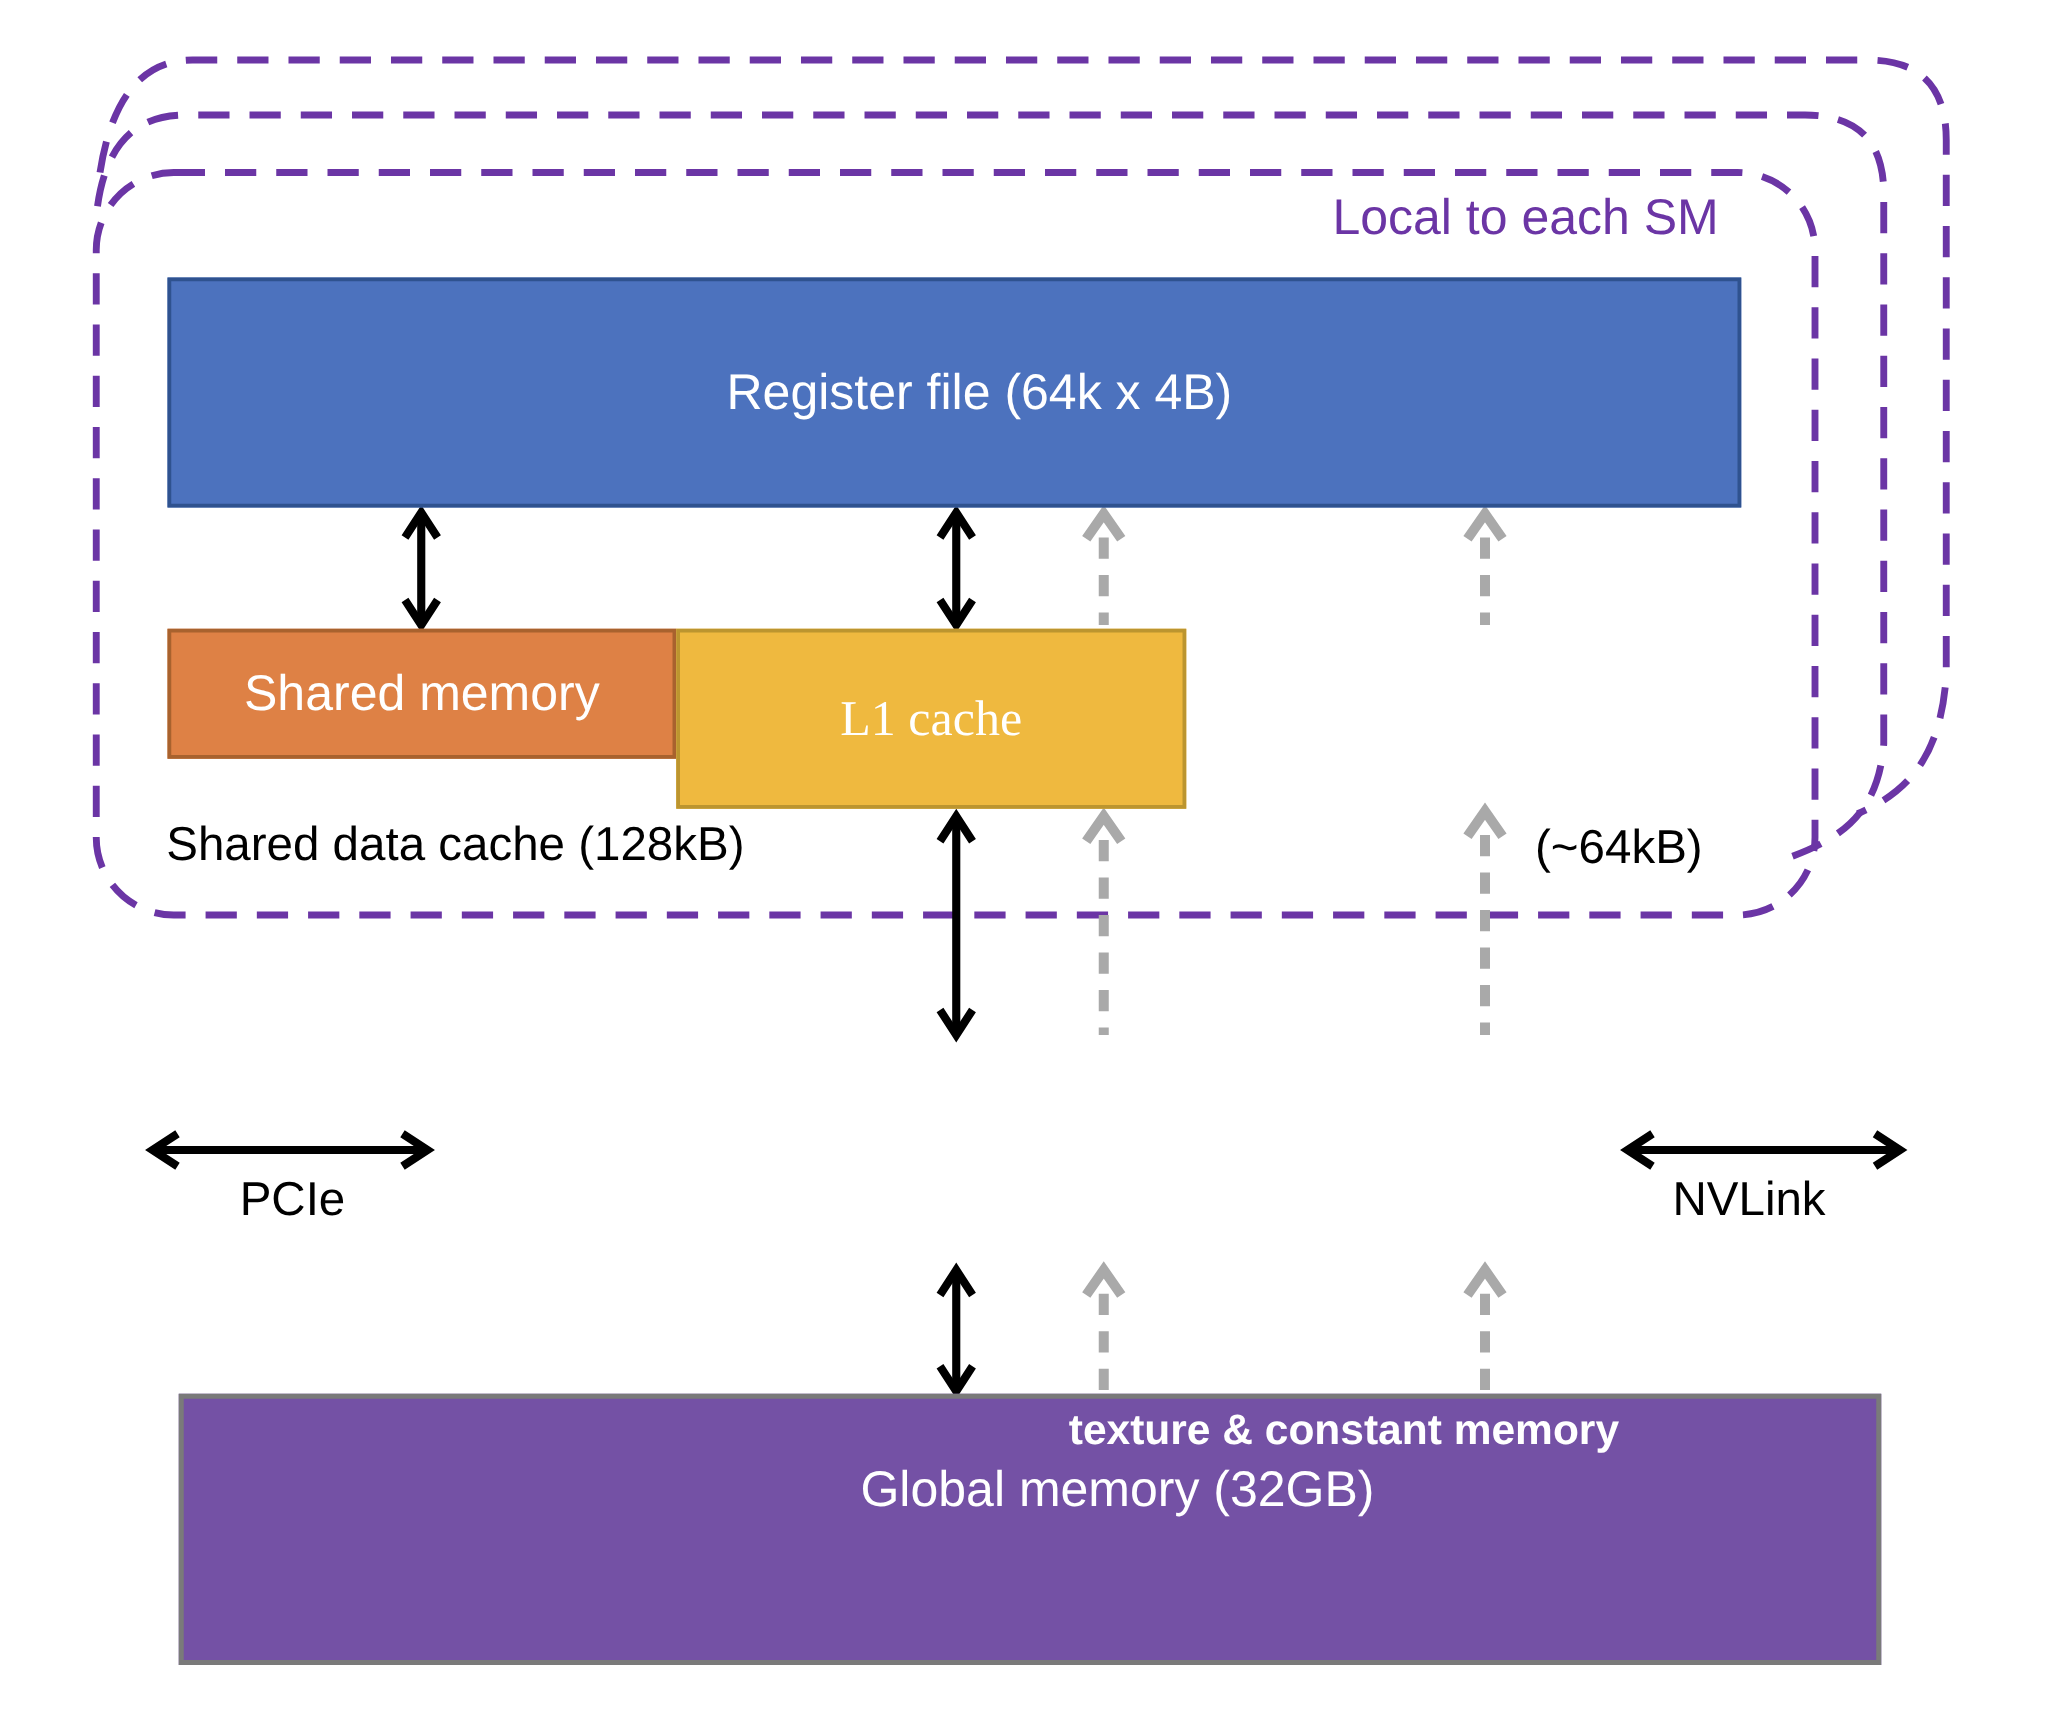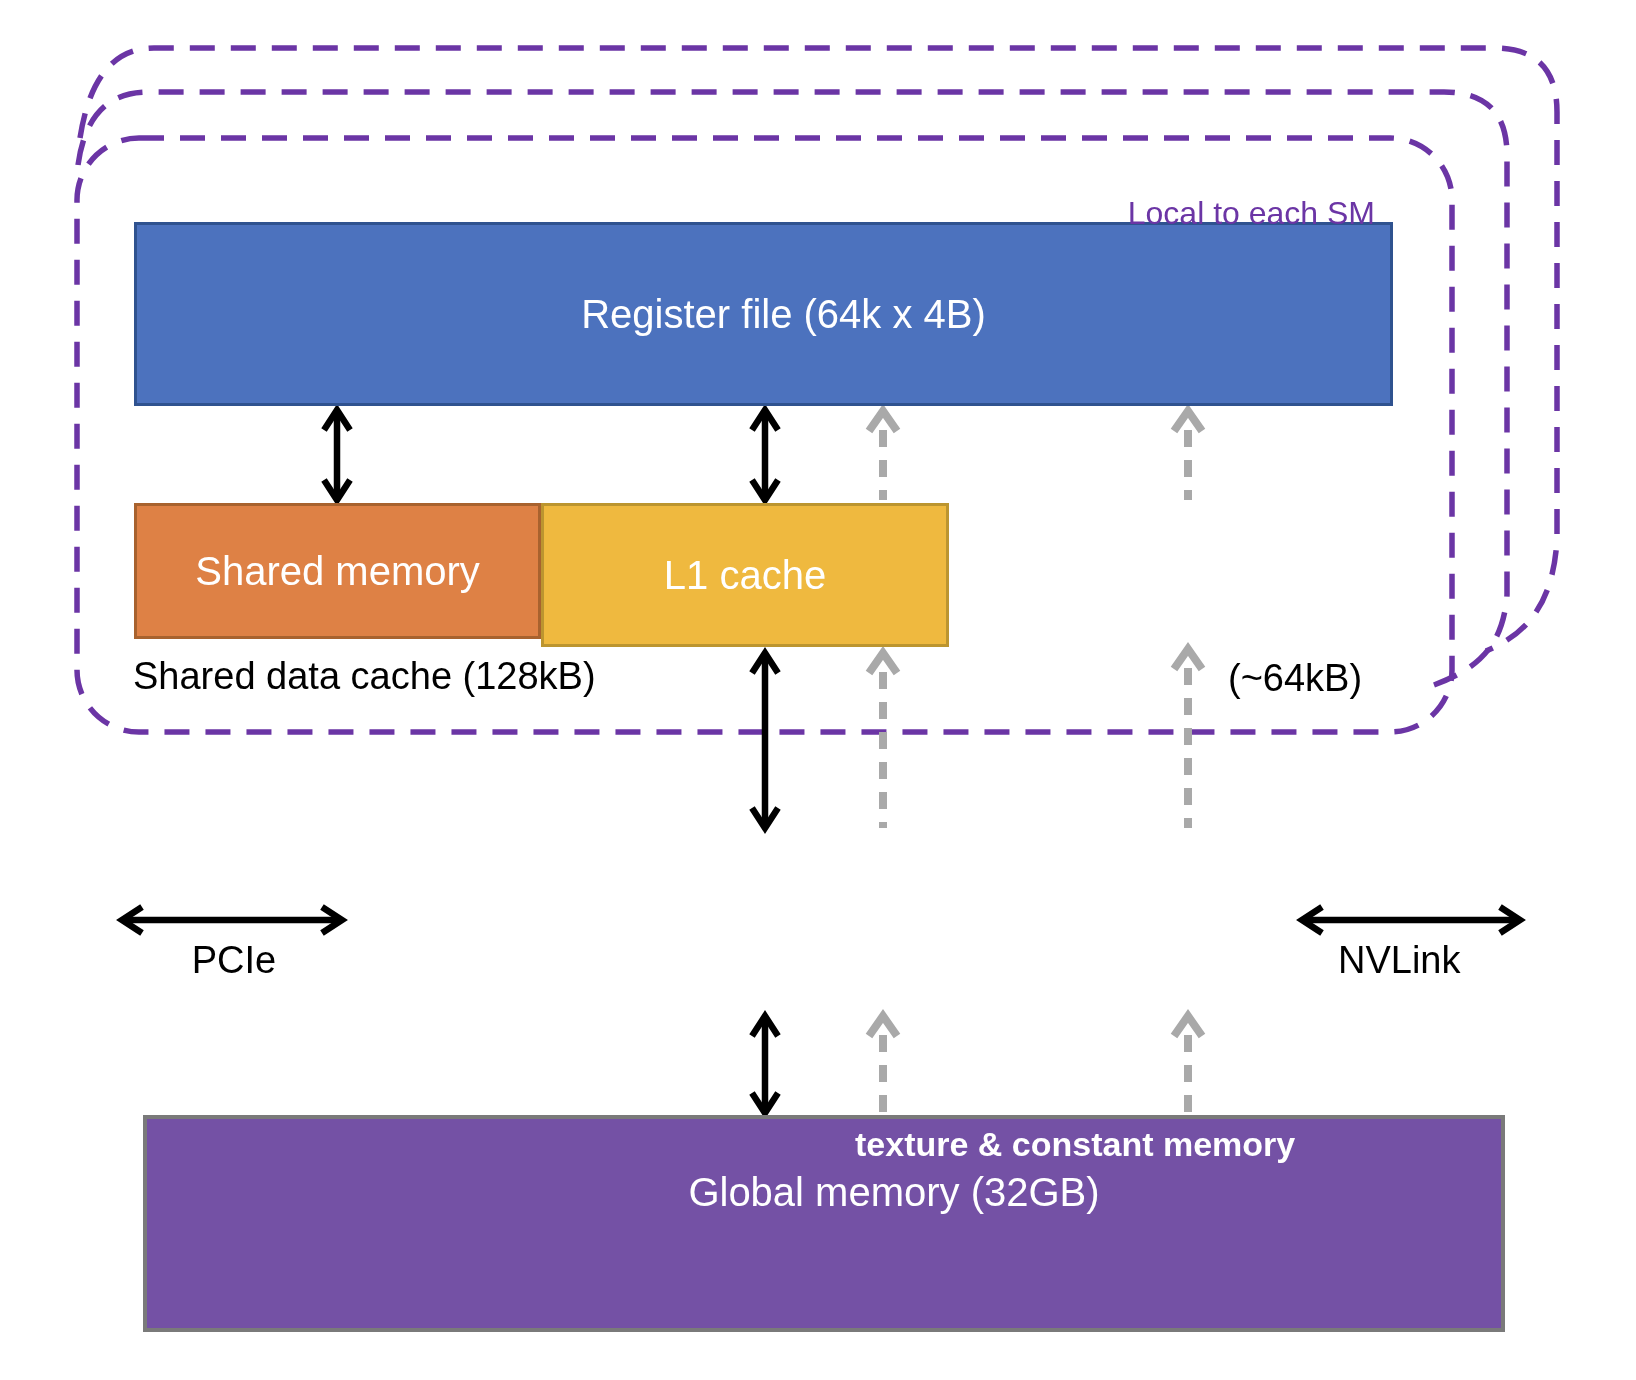--- a/index.html
+++ b/index.html
@@ -14,33 +14,33 @@
   .box{
     position:absolute;
     display:flex;align-items:center;justify-content:center;
     box-sizing:border-box;
     color:#ffffff;
     font-size:40px;
     line-height:1;
     white-space:nowrap;
   }
   .box-register{left:134px;top:222px;width:1259px;height:184px;background:#4C72BE;border:3px solid #2F528F;padding-left:40px;}
-  .box-shared  {left:134px;top:503px;width:407px;height:136px;background:#DE8145;border:3px solid #A8622E;}
-  .box-l1      {left:541px;top:503px;width:408px;height:144px;background:#EFB93F;border:3px solid #BC952F;}
+  .box-shared  {left:134px;top:503px;width:407px;height:104px;background:#DE8145;border:3px solid #A8622E;}
+  .box-l1      {left:541px;top:503px;width:408px;height:144px;background:#EFB93F;border:3px solid #BC952F;font-family:Liberation Serif, serif;}
   .box-constant{left:993px;top:503px;width:399px;height:142px;background:#7FAD58;border:3px solid #5B7E3A;}
   .box-l2      {left:344px;top:830px;width:956px;height:182px;background:#85B4CB;border:3px solid #4F7196;}
   .box-global  {left:143px;top:1115px;width:1362px;height:217px;background:#7451A5;border:4px solid #7A7A7A;}
   .caption{
     position:absolute;
     color:#000000;
     font-size:38px;
     line-height:1.1;
     white-space:nowrap;
   }
-  .cap-sm{left:1053px;top:152px;width:322px;color:#6B35A5;font-size:32px;text-align:right;margin-top:44px;}
+  .cap-sm{left:1053px;top:152px;width:322px;color:#6B35A5;font-size:40px;text-align:right;}
   .cap-unified{left:133px;top:656px;}
   .cap-constsize{left:1228px;top:658px;}
   .cap-pcie{left:186px;top:940px;width:96px;text-align:center;}
   .cap-nvlink{left:1338px;top:940px;}
   .cap-readonly{left:887px;top:1068px;width:300px;text-align:center;font-style:italic;font-weight:700;font-size:34px;}
   .cap-texture{left:855px;top:1126px;width:370px;text-align:center;font-weight:700;font-size:34px;color:#ffffff;}
   .global-label{
     position:absolute;left:143px;top:1172px;width:1502px;
     text-align:center;color:#ffffff;font-size:40px;line-height:1;white-space:nowrap;
   }

